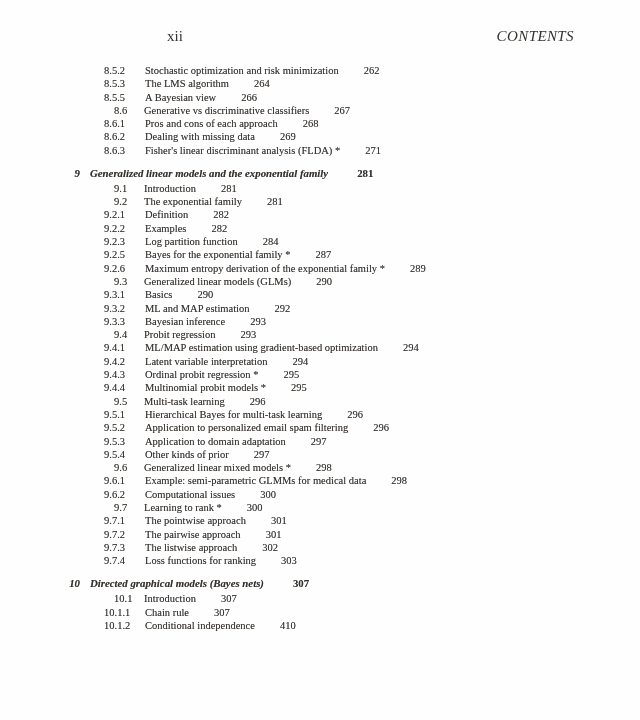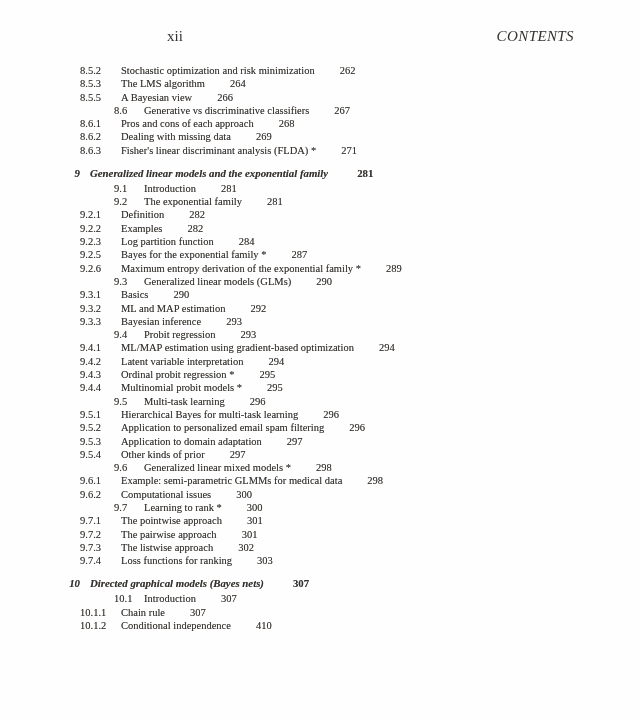--- a/index.html
+++ b/index.html
@@ -45,21 +45,21 @@
     text-shadow: 0 0 0.4px rgba(60, 55, 50, 0.5);
   }
   .row {
     white-space: nowrap;
   }
   .row .num {
     display: inline-block;
     vertical-align: baseline;
   }
   .row.subsection {
-    padding-left: 80px;
+    padding-left: 104px;
   }
   .row.subsection .num {
     width: 41px;
   }
   .row.section {
     padding-left: 114px;
   }
   .row.section .num {
     width: 30px;
   }

